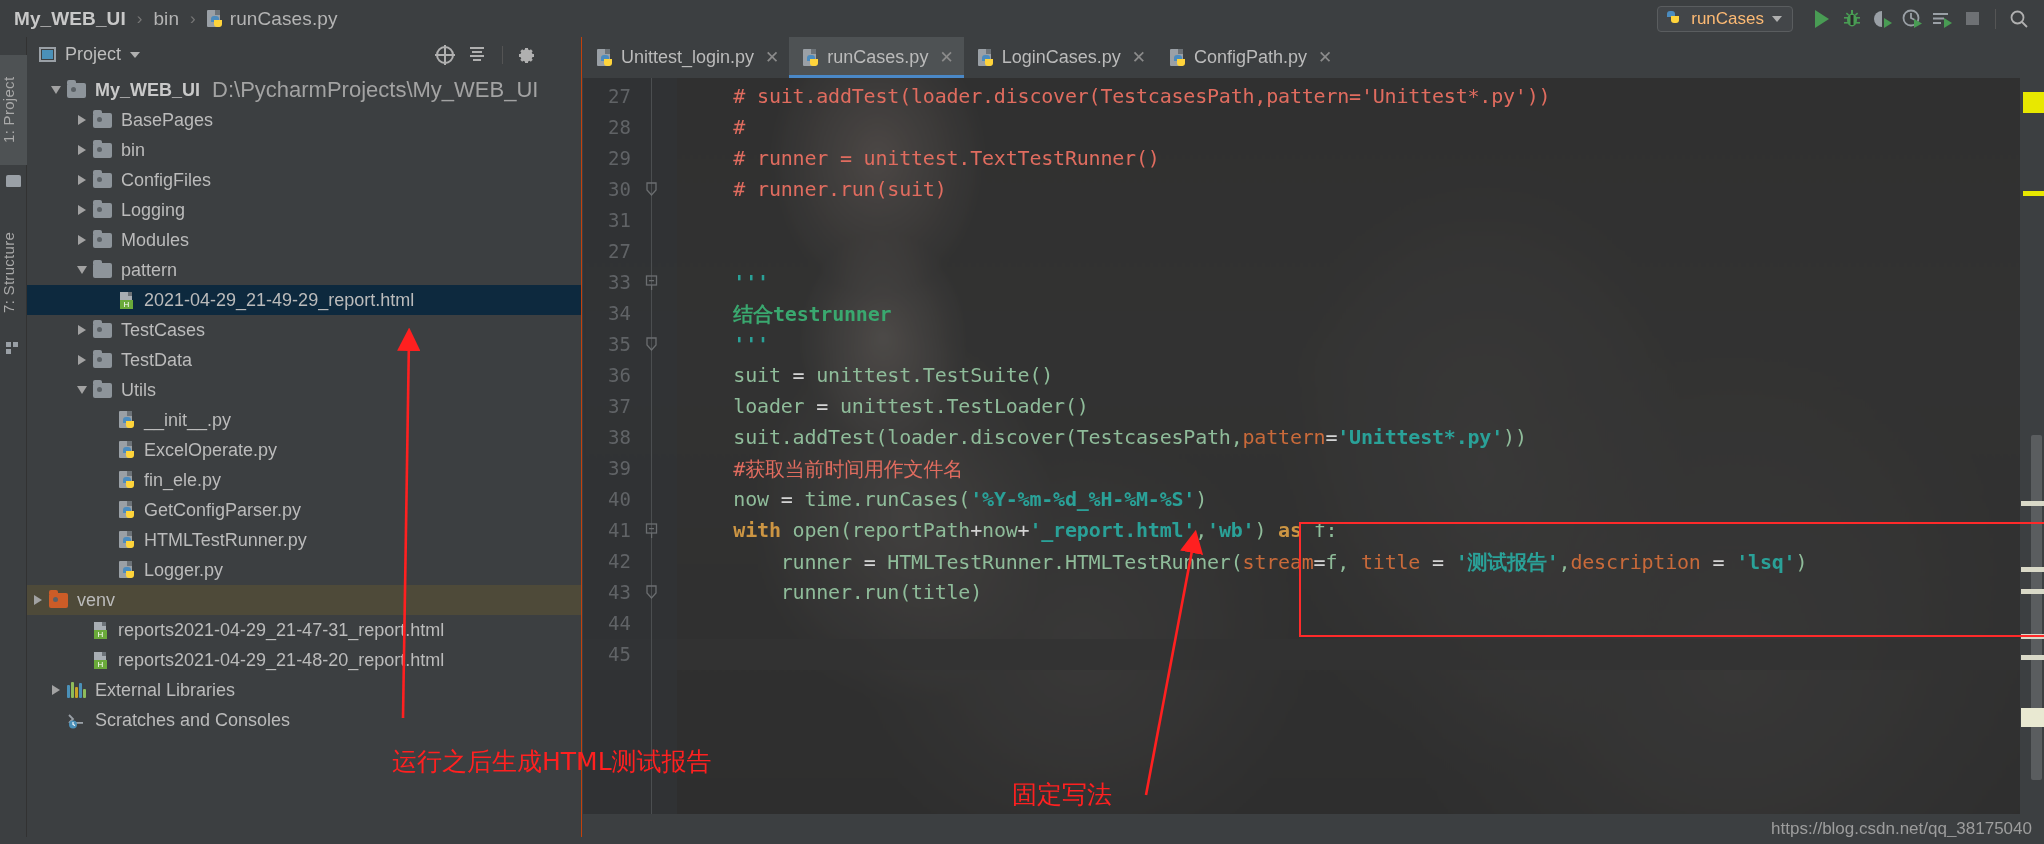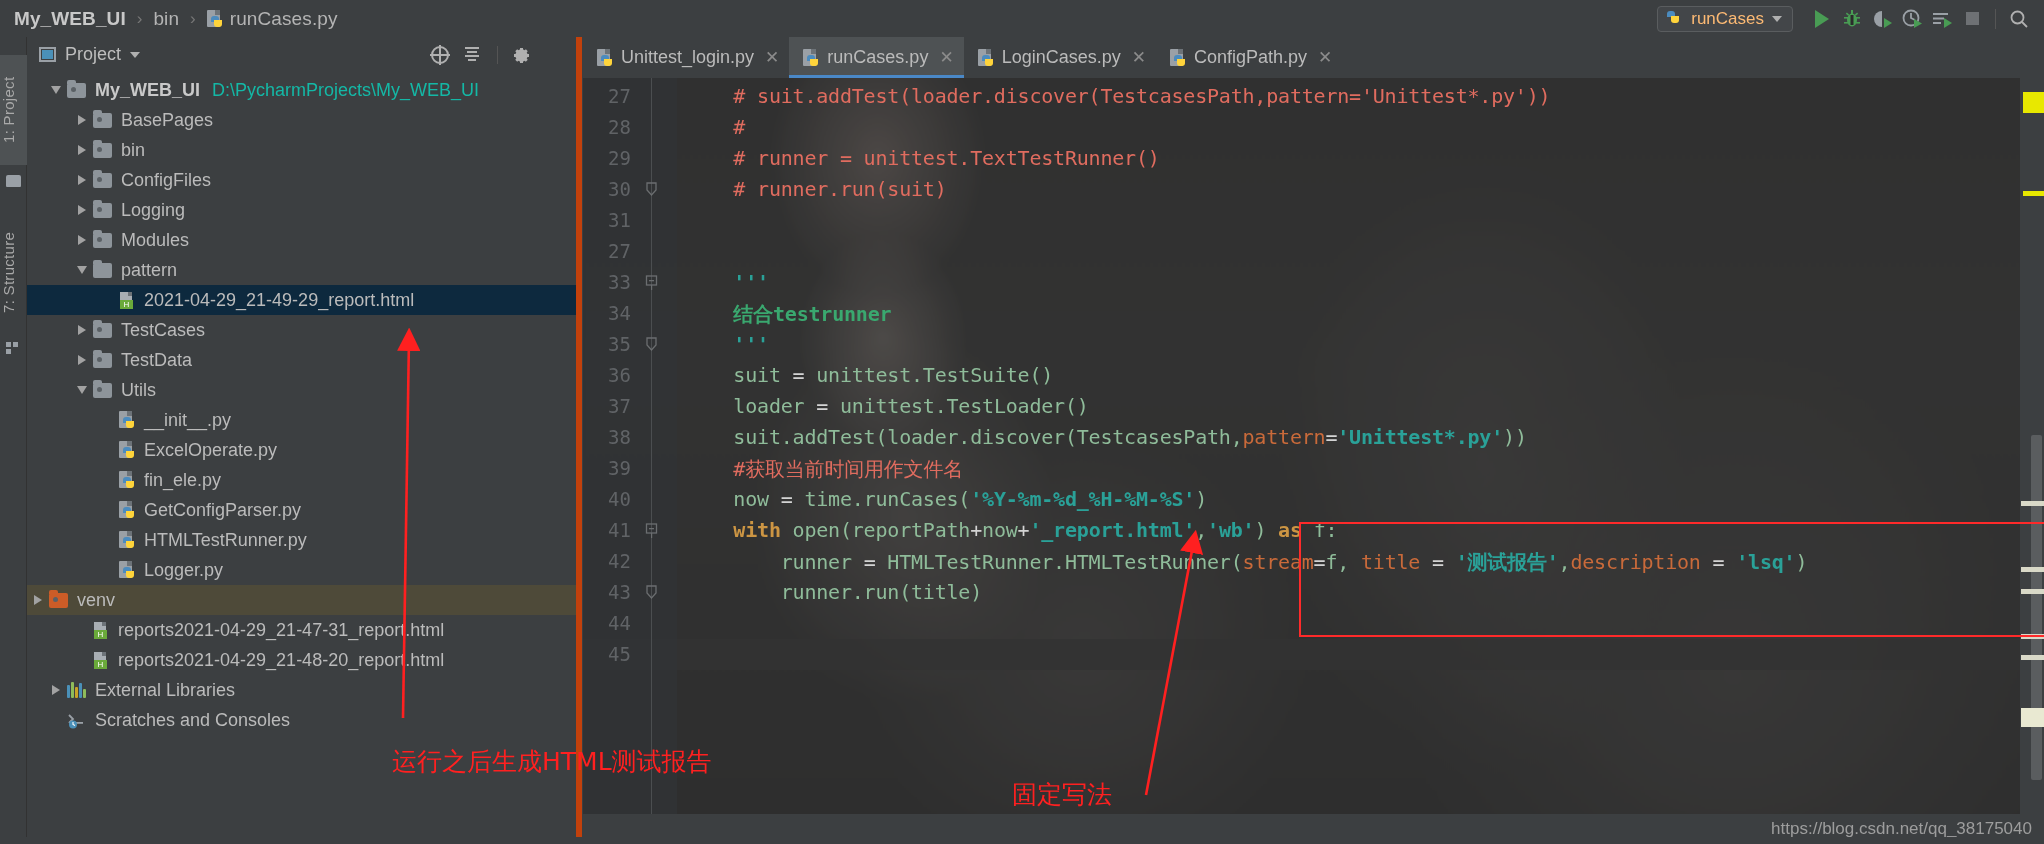--- a/index.html
+++ b/index.html
@@ -84,21 +84,21 @@
   }
   #vtab-project { top:18px; height:110px; background:#4e5254; }
   #vtab-structure { top:175px; height:120px; }
   .vicon-folder{ position:absolute; left:6px; width:15px; height:12px; background:#9aa0a6; border-radius:2px 2px 1px 1px; }
   .vicon-struct{ position:absolute; left:6px; width:14px; height:12px; }
   .vicon-struct i{ position:absolute; background:#9aa0a6; display:block; }
 
   
   #projpanel {
     position:absolute; left:27px; top:37px; width:555px; height:807px;
-    background:#3c3f41; border-right:6px solid #c2410c;
+    background:#3c3f41; border-right:1px solid #c2410c;
     overflow:hidden;
   }
   #projheader { height:35px; display:flex; align-items:center; padding:0 8px 0 12px; }
   #projheader .ph-title { display:flex; align-items:center; gap:9px; flex:1; }
   .proj-sq { width:17px; height:15px; border:2px solid #9aa0a6; background:#3c3f41; position:relative; }
   .proj-sq:after{ content:""; position:absolute; left:1px; top:1px; right:1px; bottom:1px; background:#4a90b8;}
   .ph-label { font-size:18px; color:#bdbdbd; }
   .ph-icons { display:flex; align-items:center; gap:14px; padding-right:4px;}
   .ic { width:20px; height:20px; position:relative; }
   .ic-target { border:2px solid #b0b0b0; border-radius:50%; width:18px; height:18px; }
@@ -123,21 +123,21 @@
   .arrow-slot { width:22px; display:flex; align-items:center; justify-content:center; flex:none; }
   .folder {
     width:19px; height:15px; background:#8d949a; border-radius:2px; position:relative; flex:none;
   }
   .folder:before{ content:""; position:absolute; left:0; top:-3px; width:9px; height:4px; background:#8d949a; border-radius:2px 2px 0 0;}
   .folder .dot{ position:absolute; left:4px; top:4px; width:5px;height:5px; background:#5a6065; border-radius:50%; }
   .folder.orange { background:#cc5c27; }
   .folder.orange:before{ background:#cc5c27; }
   .tlabel { margin-left:9px; color:#bbbbbb; }
   .tlabel.bold { font-weight:bold; color:#c9c9c9; }
-  .tpath { margin-left:12px; color:#14b8a6; font-size:18px; }
+  .tpath { margin-left:12px; color:#a3a3a3; font-size:22px; }
   .libs-ico { width:19px; height:16px; position:relative; flex:none;}
   .libs-ico i{ position:absolute; bottom:0; width:3px; border-radius:1px; }
   .scratch-ico{ width:19px;height:17px;position:relative;flex:none;}
 
   
   #editor {
     position:absolute; left:583px; top:37px; width:1461px; height:807px;
     background:#2b2b2b; overflow:hidden;
   }
   

